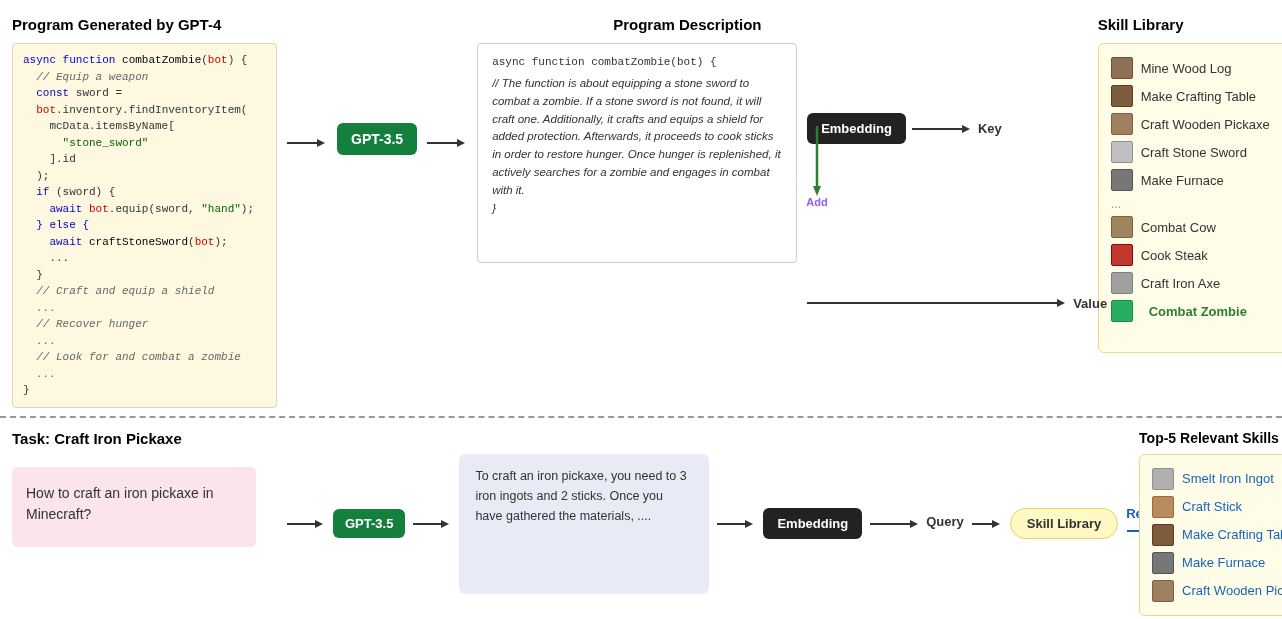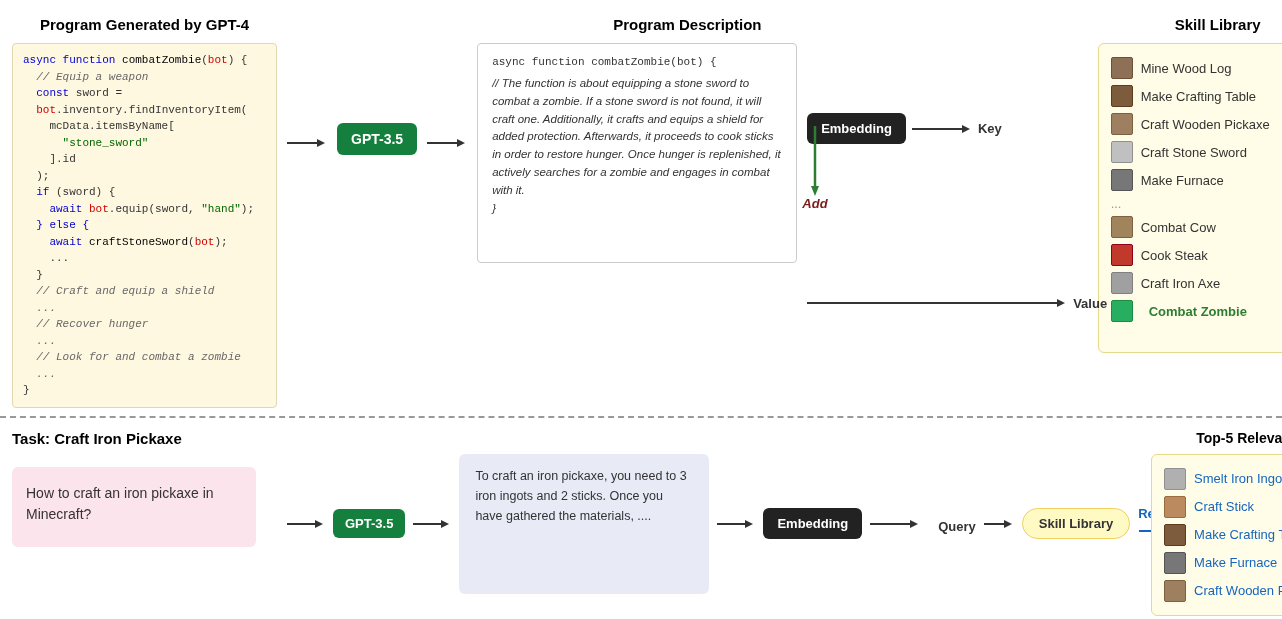--- a/index.html
+++ b/index.html
@@ -36,21 +36,20 @@
       padding: 12px 12px 8px 12px;
       gap: 10px;
       flex: 1;
     }
 
     
     .section-title {
       font-size: 15px;
       font-weight: bold;
       margin-bottom: 10px;
-      text-align: center;
     }
     .section-title-left {
       text-align: left;
     }
 
     
     .code-panel {
       width: 265px;
       flex-shrink: 0;
     }
@@ -253,24 +252,23 @@
 
     
     .retrieve-label {
       color: #1565c0;
       font-size: 13px;
       font-weight: bold;
     }
 
     
     .add-label {
-      color: #7f1d1d;
-      font-size: 13px;
-      font-weight: bold;
-      font-style: italic;
+      color: #8b5cf6;
+      font-size: 11px;
+      font-weight: bold;
     }
 
     
     .pixel-icon {
       width: 22px;
       height: 22px;
       border-radius: 2px;
       display: inline-block;
       flex-shrink: 0;
     }
@@ -455,21 +453,21 @@
           </div>
         </div>
 
         <svg width="38" height="20" style="flex-shrink:0;">
             <line x1="0" y1="10" x2="30" y2="10" stroke="#333" stroke-width="2"></line>
             <polygon points="28,6 36,10 28,14" fill="#333"></polygon>
           </svg>
 
         <div class="embedding-box" style="flex-shrink:0;">Embedding</div>
 
-        <div style="display:flex; align-items:flex-end; gap:18px; flex-shrink:0;">
+        <div style="display:flex; align-items:flex-start; gap:6px; flex-shrink:0;">
           <svg width="50" height="20">
               <line x1="0" y1="10" x2="42" y2="10" stroke="#333" stroke-width="2"></line>
               <polygon points="40,6 48,10 40,14" fill="#333"></polygon>
             </svg>
           <span class="label-text">Query</span>
         </div>
 
         <svg width="30" height="20" style="flex-shrink:0;">
             <line x1="0" y1="10" x2="22" y2="10" stroke="#333" stroke-width="2"></line>
             <polygon points="20,6 28,10 20,14" fill="#333"></polygon>

